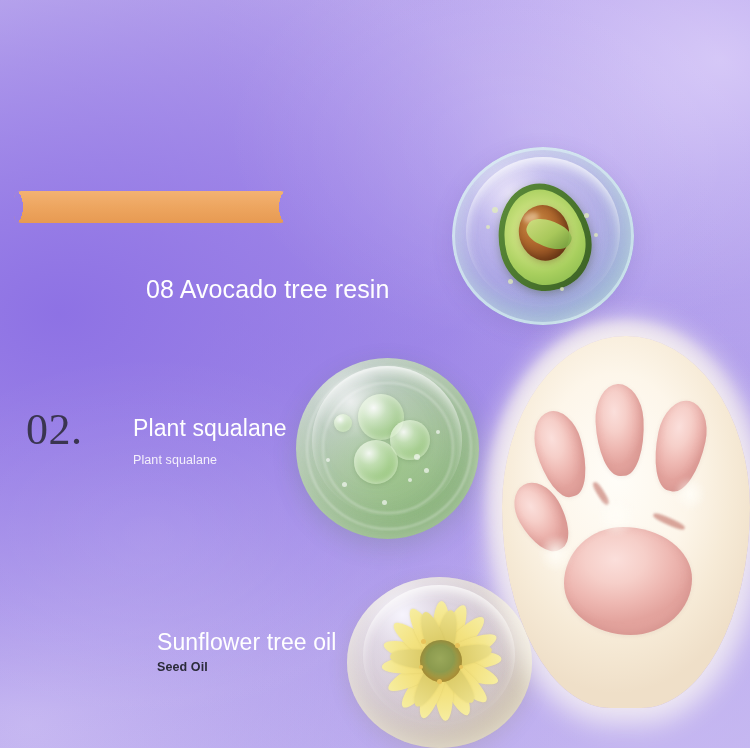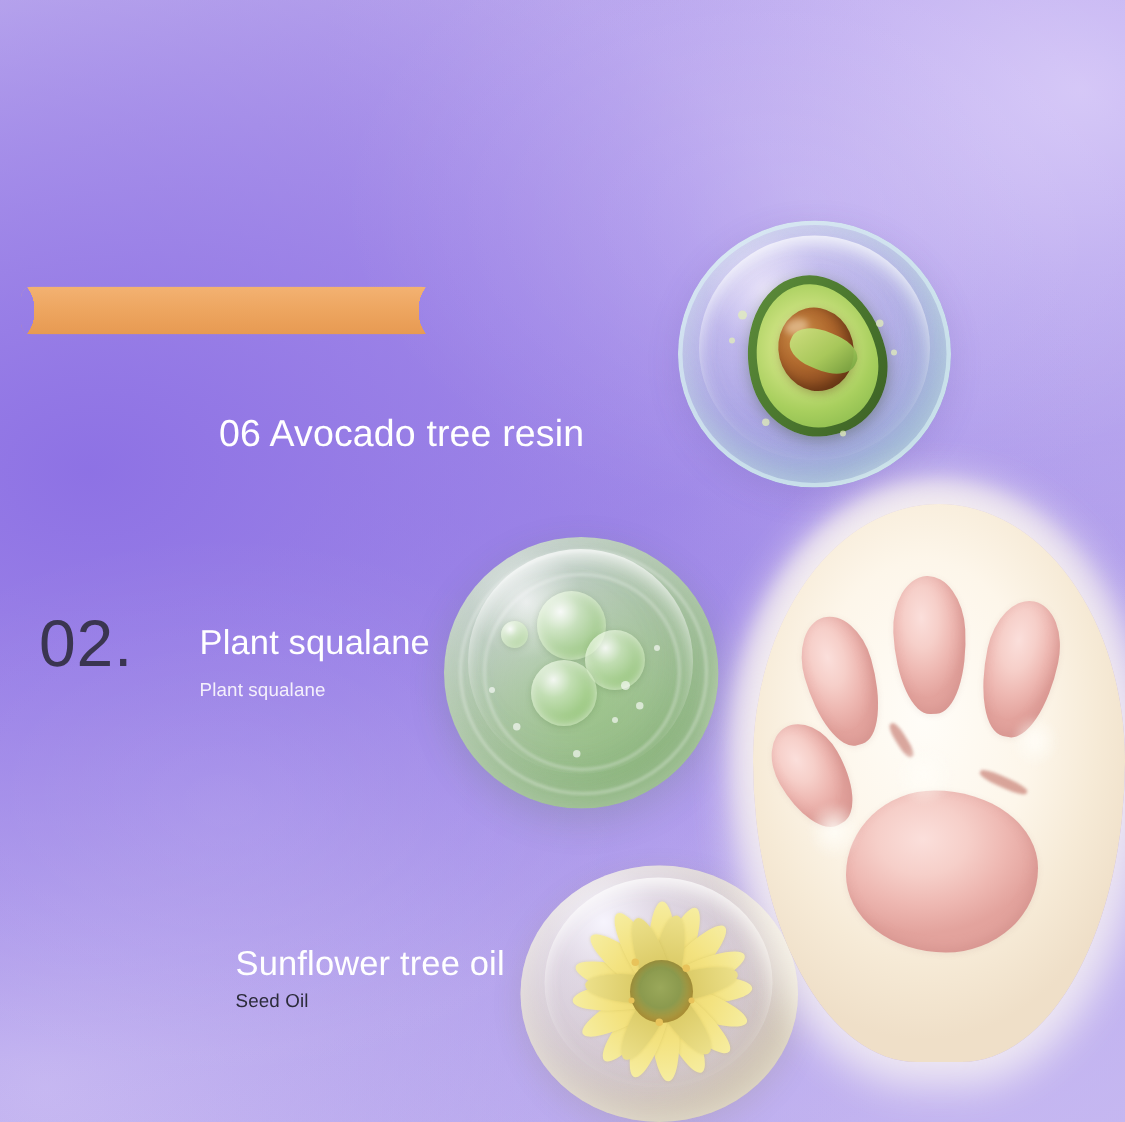--- a/index.html
+++ b/index.html
@@ -75,40 +75,41 @@
     font-weight: 400;
     letter-spacing: 0.1px;
   }
   .row-num {
     position: absolute;
     color: #3a3550;
     font-size: 44px;
     font-weight: 300;
     letter-spacing: 0.5px;
     line-height: 1;
+    font-family: Liberation Serif, serif;
   }
   .row-title {
     position: absolute;
     color: #ffffff;
     font-size: 23px;
     font-weight: 400;
     letter-spacing: 0.1px;
     line-height: 1;
     white-space: nowrap;
   }
   .row-sub {
     position: absolute;
     font-size: 12.5px;
     font-weight: 400;
     letter-spacing: 0.1px;
     line-height: 1;
     white-space: nowrap;
   }
   .sub-light { color: #f4f0fb; }
-  .sub-dark  { color: #2b2b3a; font-weight: 400; }
+  .sub-dark  { color: #2b2b3a; font-weight: 700; }
 
   #row1-title { left: 146px; top: 277px; font-size: 25px; }
   #row2-num   { left: 26px;  top: 408px; }
   #row2-title { left: 133px; top: 417px; }
   #row2-sub   { left: 133px; top: 454px; }
   #row3-num   { left: 30px;  top: 630px; }
   #row3-title { left: 157px; top: 631px; }
   #row3-sub   { left: 157px; top: 661px; }
 
   
@@ -273,21 +274,21 @@
 
 <div id="poster">
 
   <div class="bgsheen"></div>
 
 
   <div class="badge">
     <div class="badge-bg"></div>
   </div>
 
-  <div class="row-title" id="row1-title">06 Avocado tree resin</div>
+  <div class="row-title" id="row1-title">08 Avocado tree resin</div>
 
   <div class="row-num" id="row2-num">02.</div>
   <div class="row-title" id="row2-title">Plant squalane</div>
   <div class="row-sub sub-light" id="row2-sub">Plant squalane</div>
 
   <div class="row-title" id="row3-title">Sunflower tree oil</div>
   <div class="row-sub sub-dark" id="row3-sub">Seed Oil</div>
 
   <div class="orb" id="orb-avocado">
     <div class="orb-rim-hl" style="left:14px;top:10px;width:154px;height:150px;"></div>

